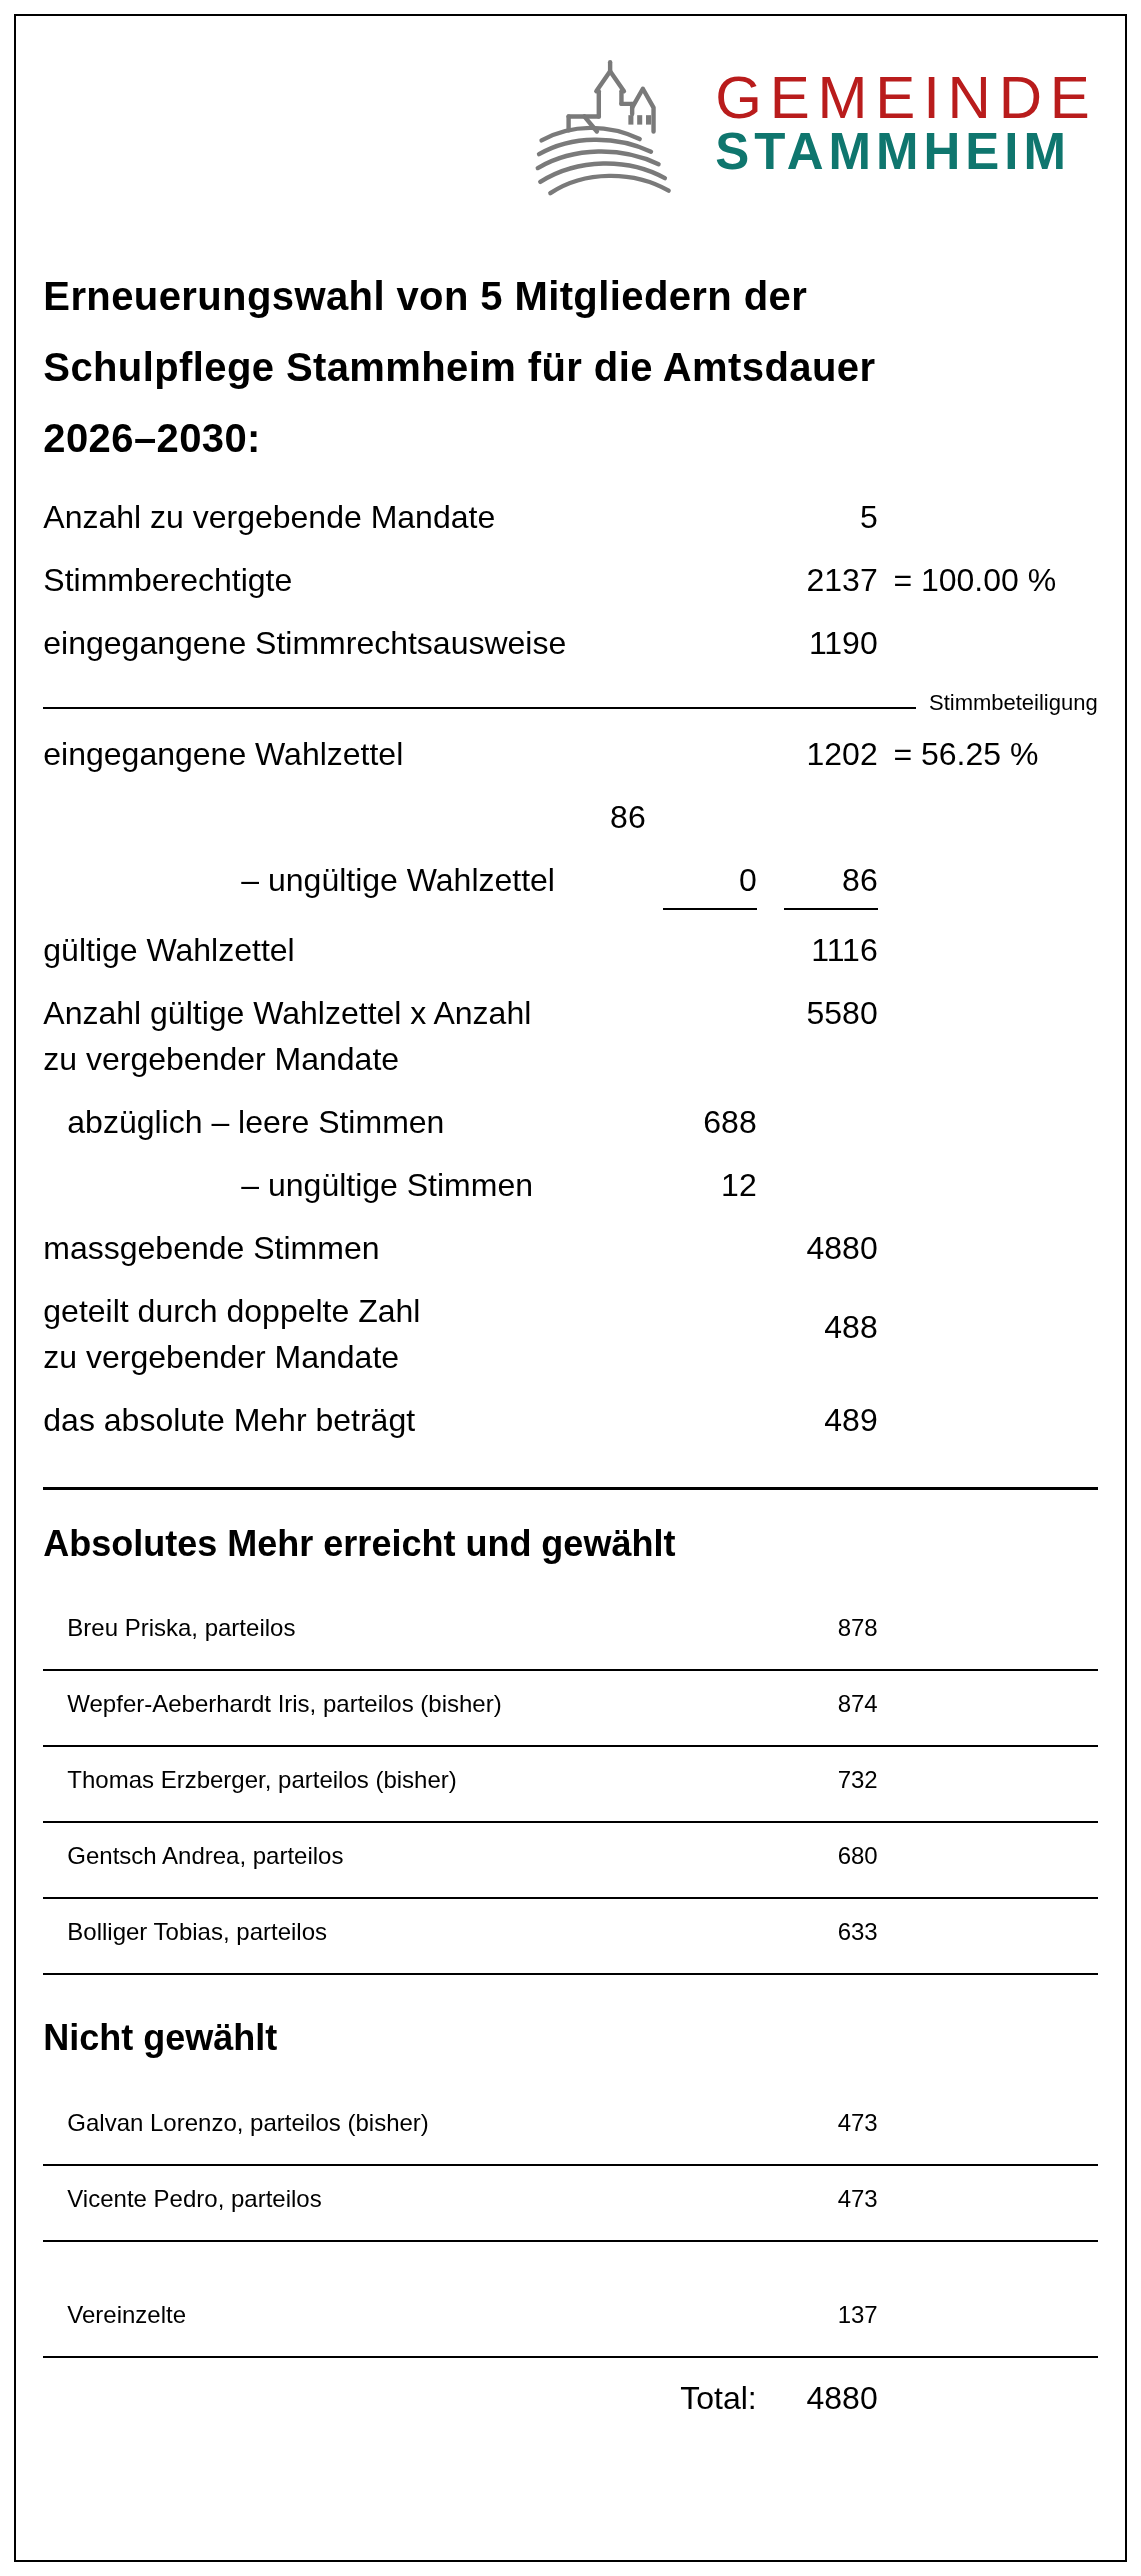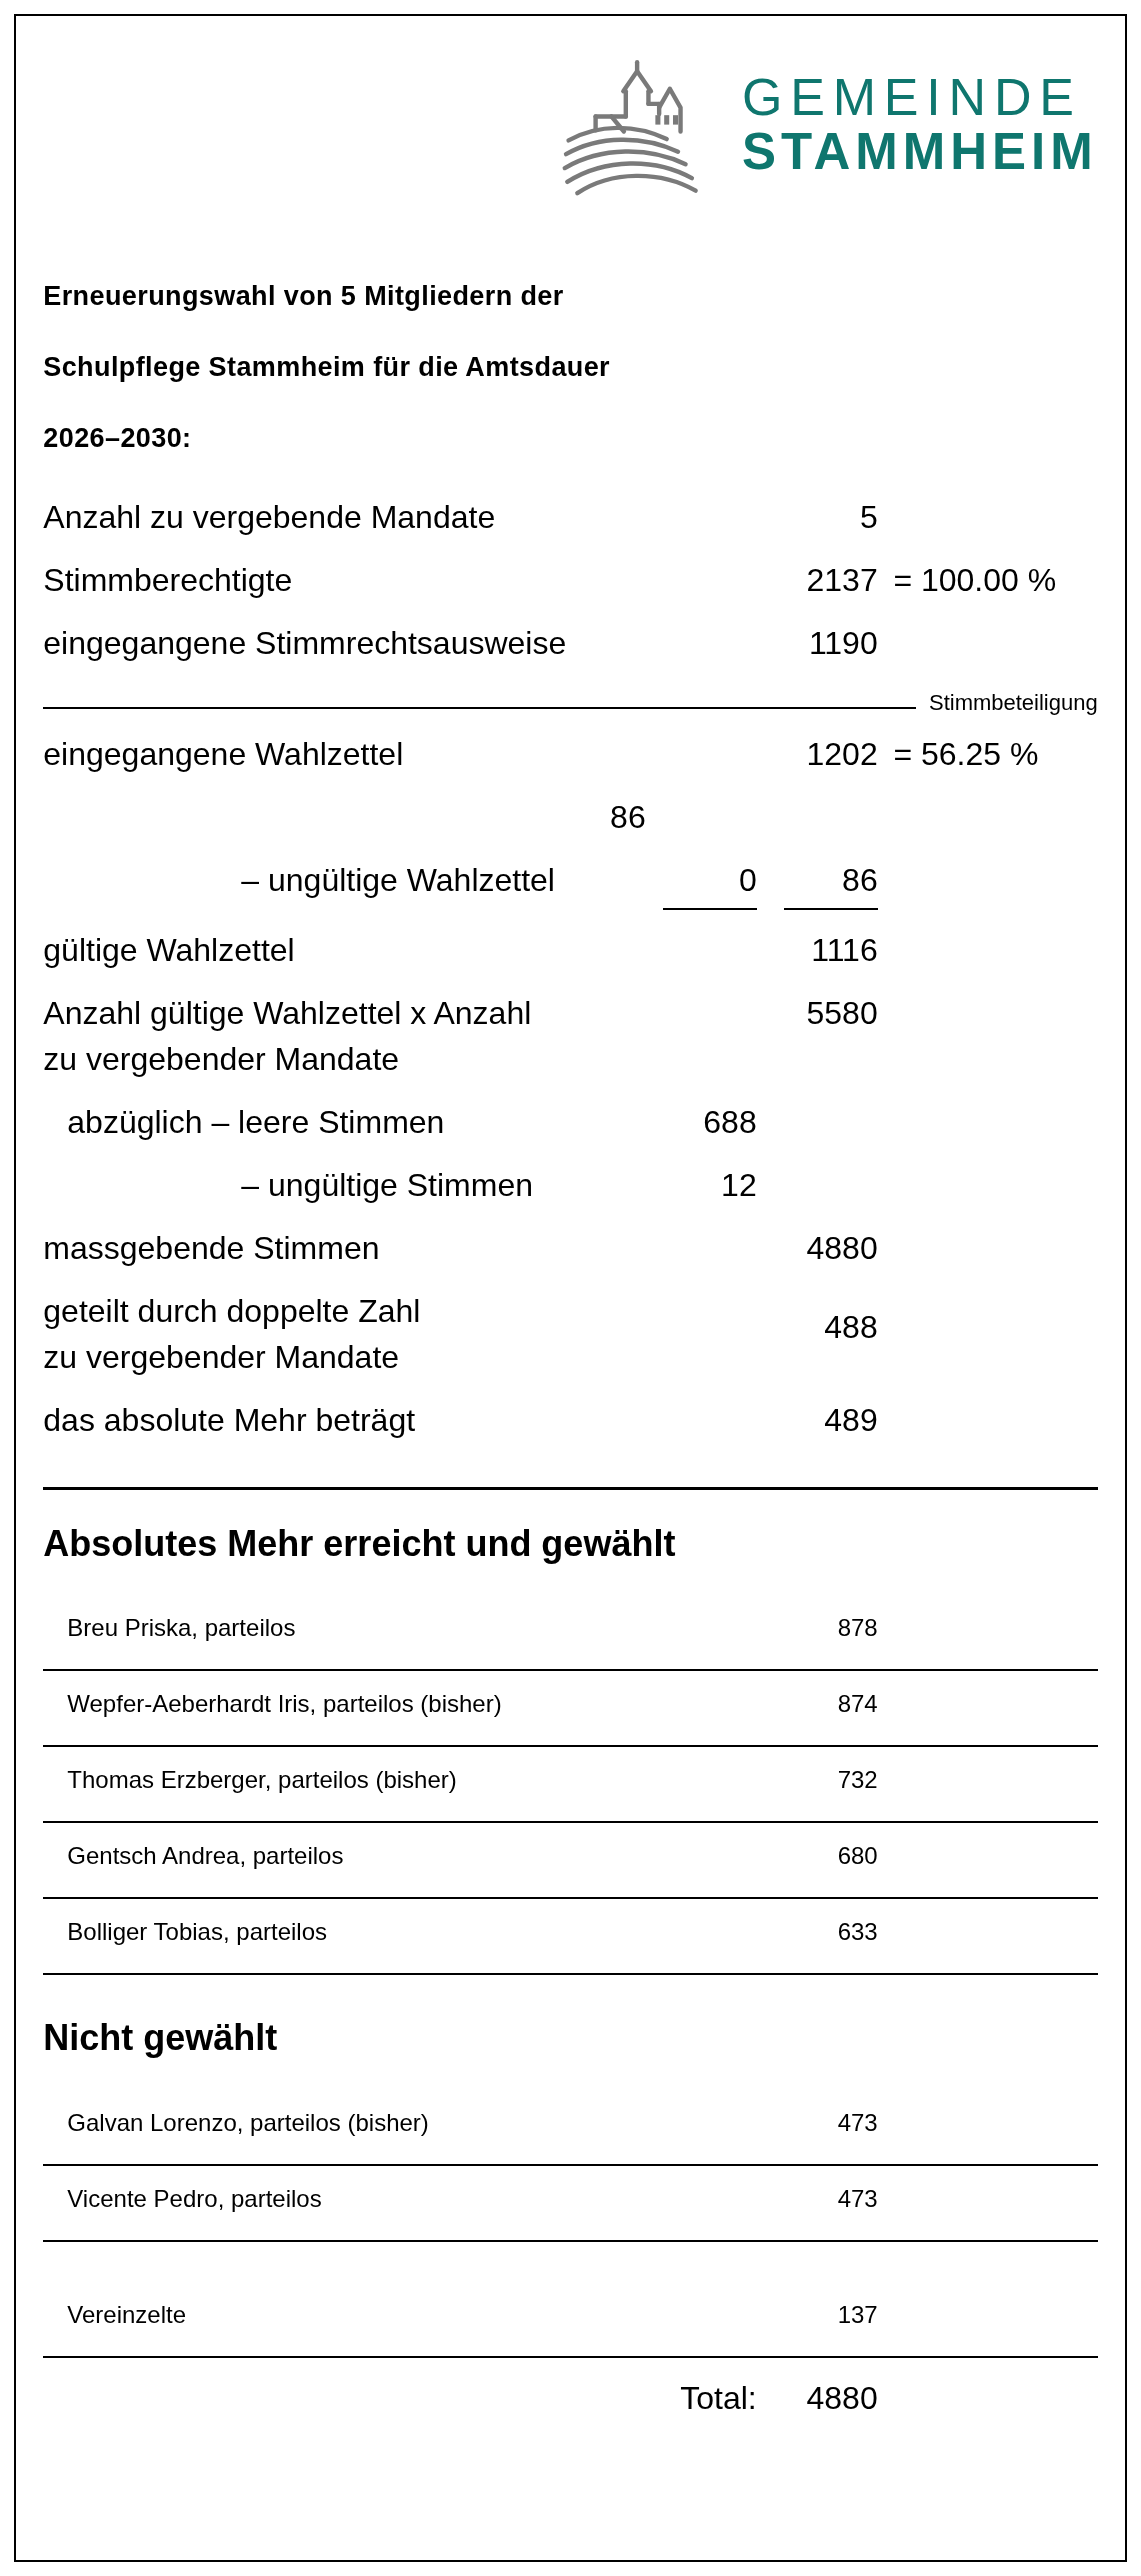--- a/index.html
+++ b/index.html
@@ -9,24 +9,24 @@
     -webkit-font-smoothing:antialiased;
   }
   .sheet{
     position:absolute;inset:14.3px;border:2.9px solid #000;
     padding:24px 27px 0 27px;box-sizing:border-box;background:#fff;
   }
   
   .logo{margin-top:14.3px;display:flex;justify-content:flex-end;align-items:center;height:143px;}
   .logo-icon{width:151px;height:143px;flex:0 0 auto;margin-right:30px;}
   .logo-text{display:flex;flex-direction:column;justify-content:center;}
-  .logo-line1{font-size:52px;font-weight:300;letter-spacing:7.8px;color:#0f766e;line-height:51px;}
+  .logo-line1{font-size:60px;font-weight:300;letter-spacing:7.8px;color:#b91c1c;line-height:51px;}
   .logo-line2{font-size:51px;font-weight:800;letter-spacing:5px;color:#0f766e;line-height:57px;}
   
-  .title{margin-top:63px;font-size:27px;font-weight:bold;line-height:71px;letter-spacing:0.4px;}
+  .title{margin-top:63px;font-size:40px;font-weight:bold;line-height:71px;letter-spacing:0.4px;}
   
   .summary{margin-top:20px;font-size:32px;}
   .srow{
     display:grid;grid-template-columns:1fr 111px 121px 220px;
     align-items:baseline;line-height:46px;margin-bottom:17px;
   }
   .srow .label{white-space:nowrap;}
   .srow .cell{text-align:right;white-space:nowrap;}
   .srow .extra{text-align:left;padding-left:15.7px;white-space:nowrap;}
   .indent1 .label{padding-left:24px;}

